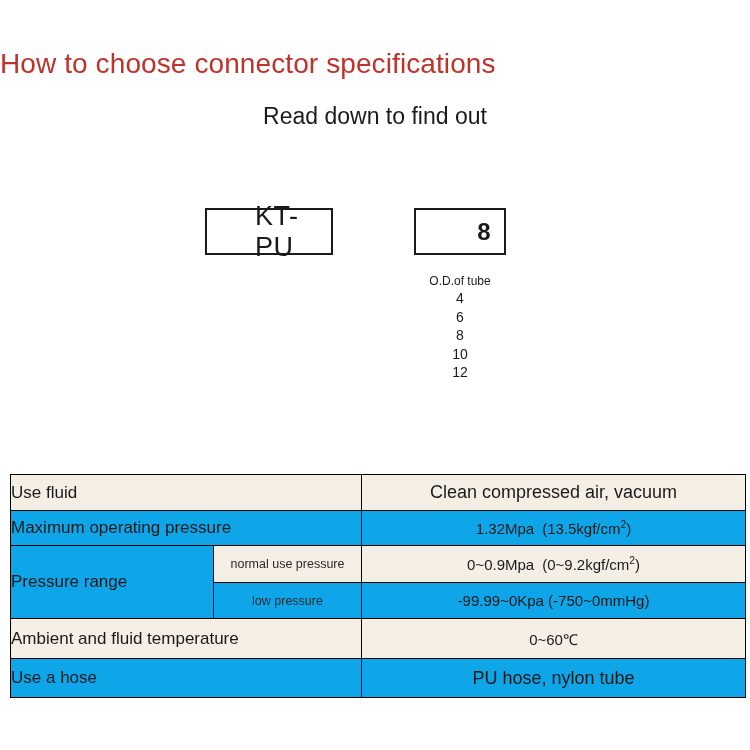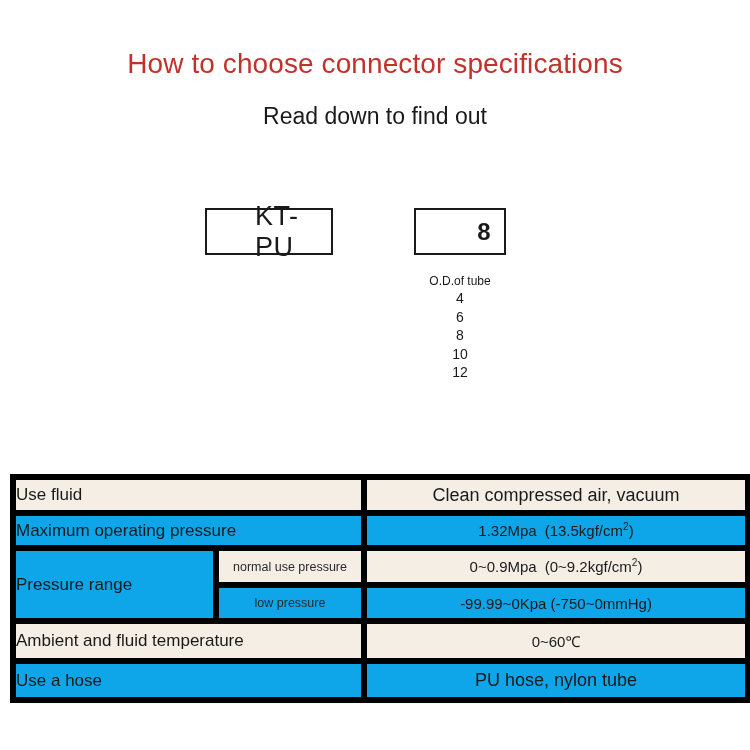--- a/index.html
+++ b/index.html
@@ -15,21 +15,20 @@
     color: #1a1a1a;
     overflow: hidden;
   }
 
   
   .title {
     position: absolute;
     left: 0;
     top: 48px;
     width: 750px;
-    text-align: center;
     font-size: 28px;
     font-weight: 400;
     color: #c0322a;
     letter-spacing: 0.1px;
     white-space: nowrap;
   }
   .subtitle {
     position: absolute;
     left: 0;
     top: 103px;
@@ -102,21 +101,21 @@
   .spec-table {
     position: absolute;
     left: 10px;
     top: 474px;
     width: 735px;
     border-collapse: collapse;
     table-layout: fixed;
     background: #ffffff;
   }
   .spec-table td {
-    border: 6px solid #000000;
+    border: 1px solid #000000;
     padding: 0;
     vertical-align: middle;
   }
   .tint { background: #f5eee5; }
   .plain { background: #0ea5e9; }
 
   .lbl {
     font-size: 17px;
     color: #1a1a1a;
     padding: 0 0 0 12px;

